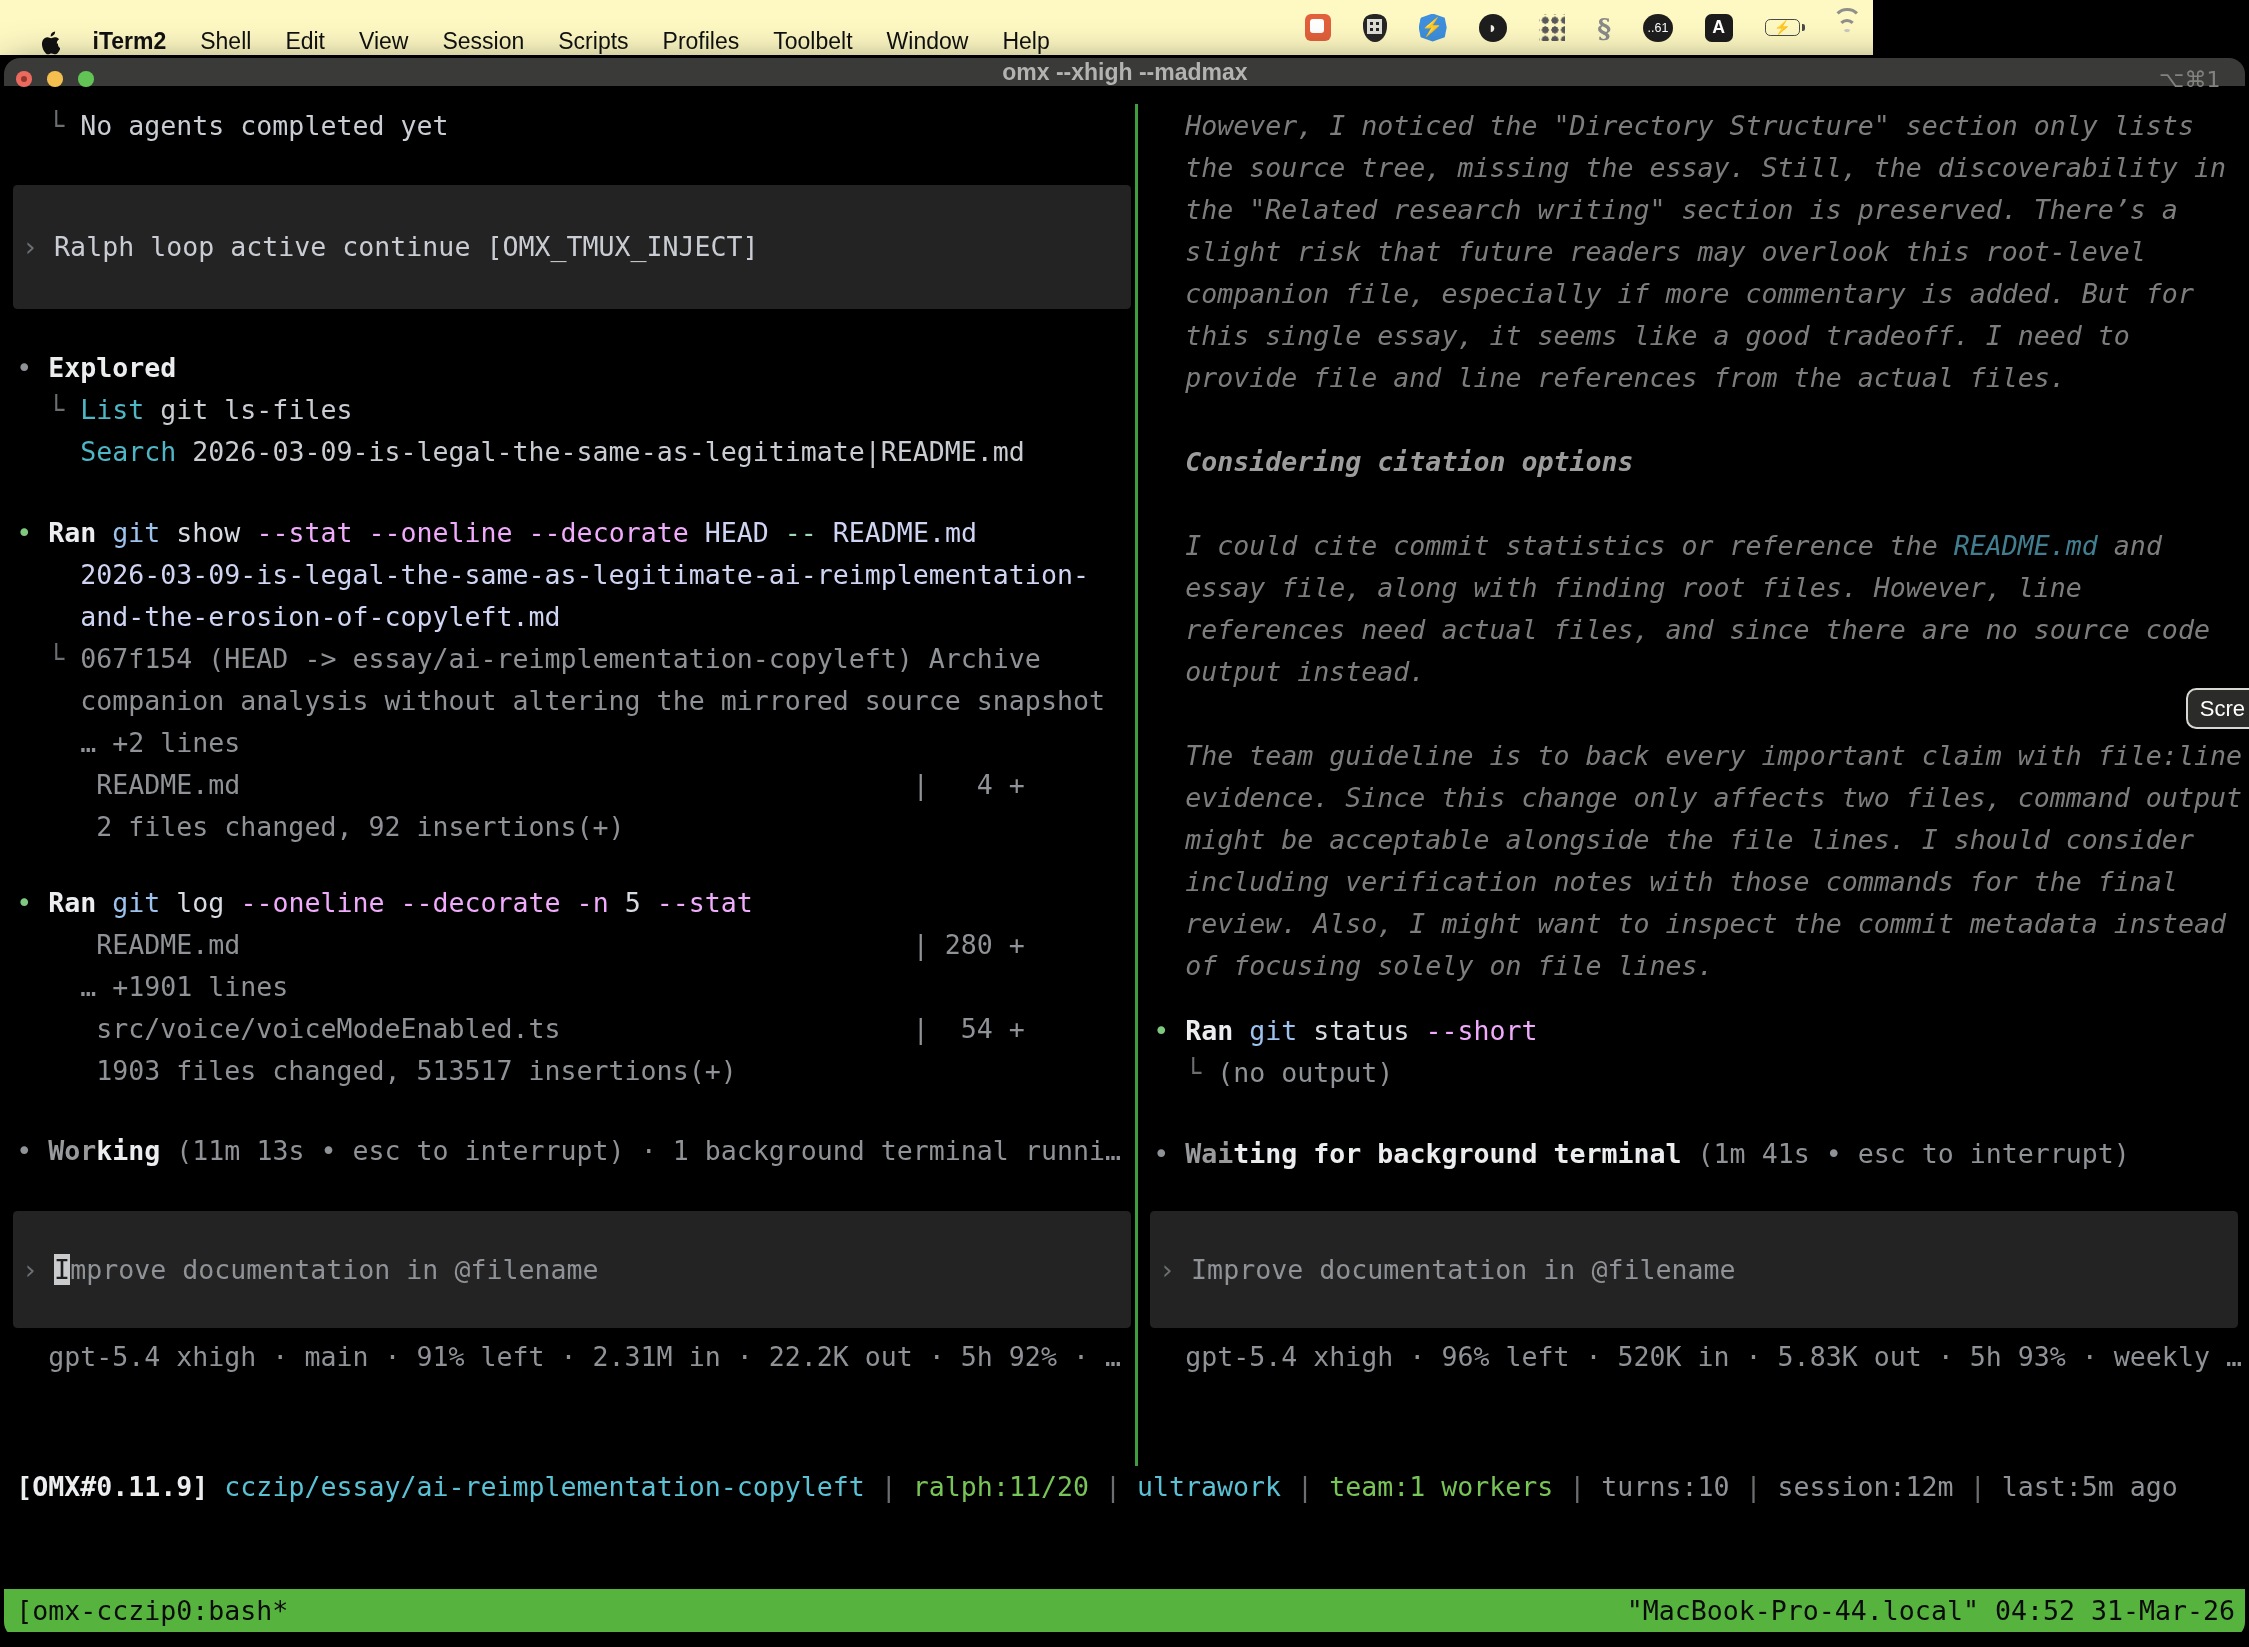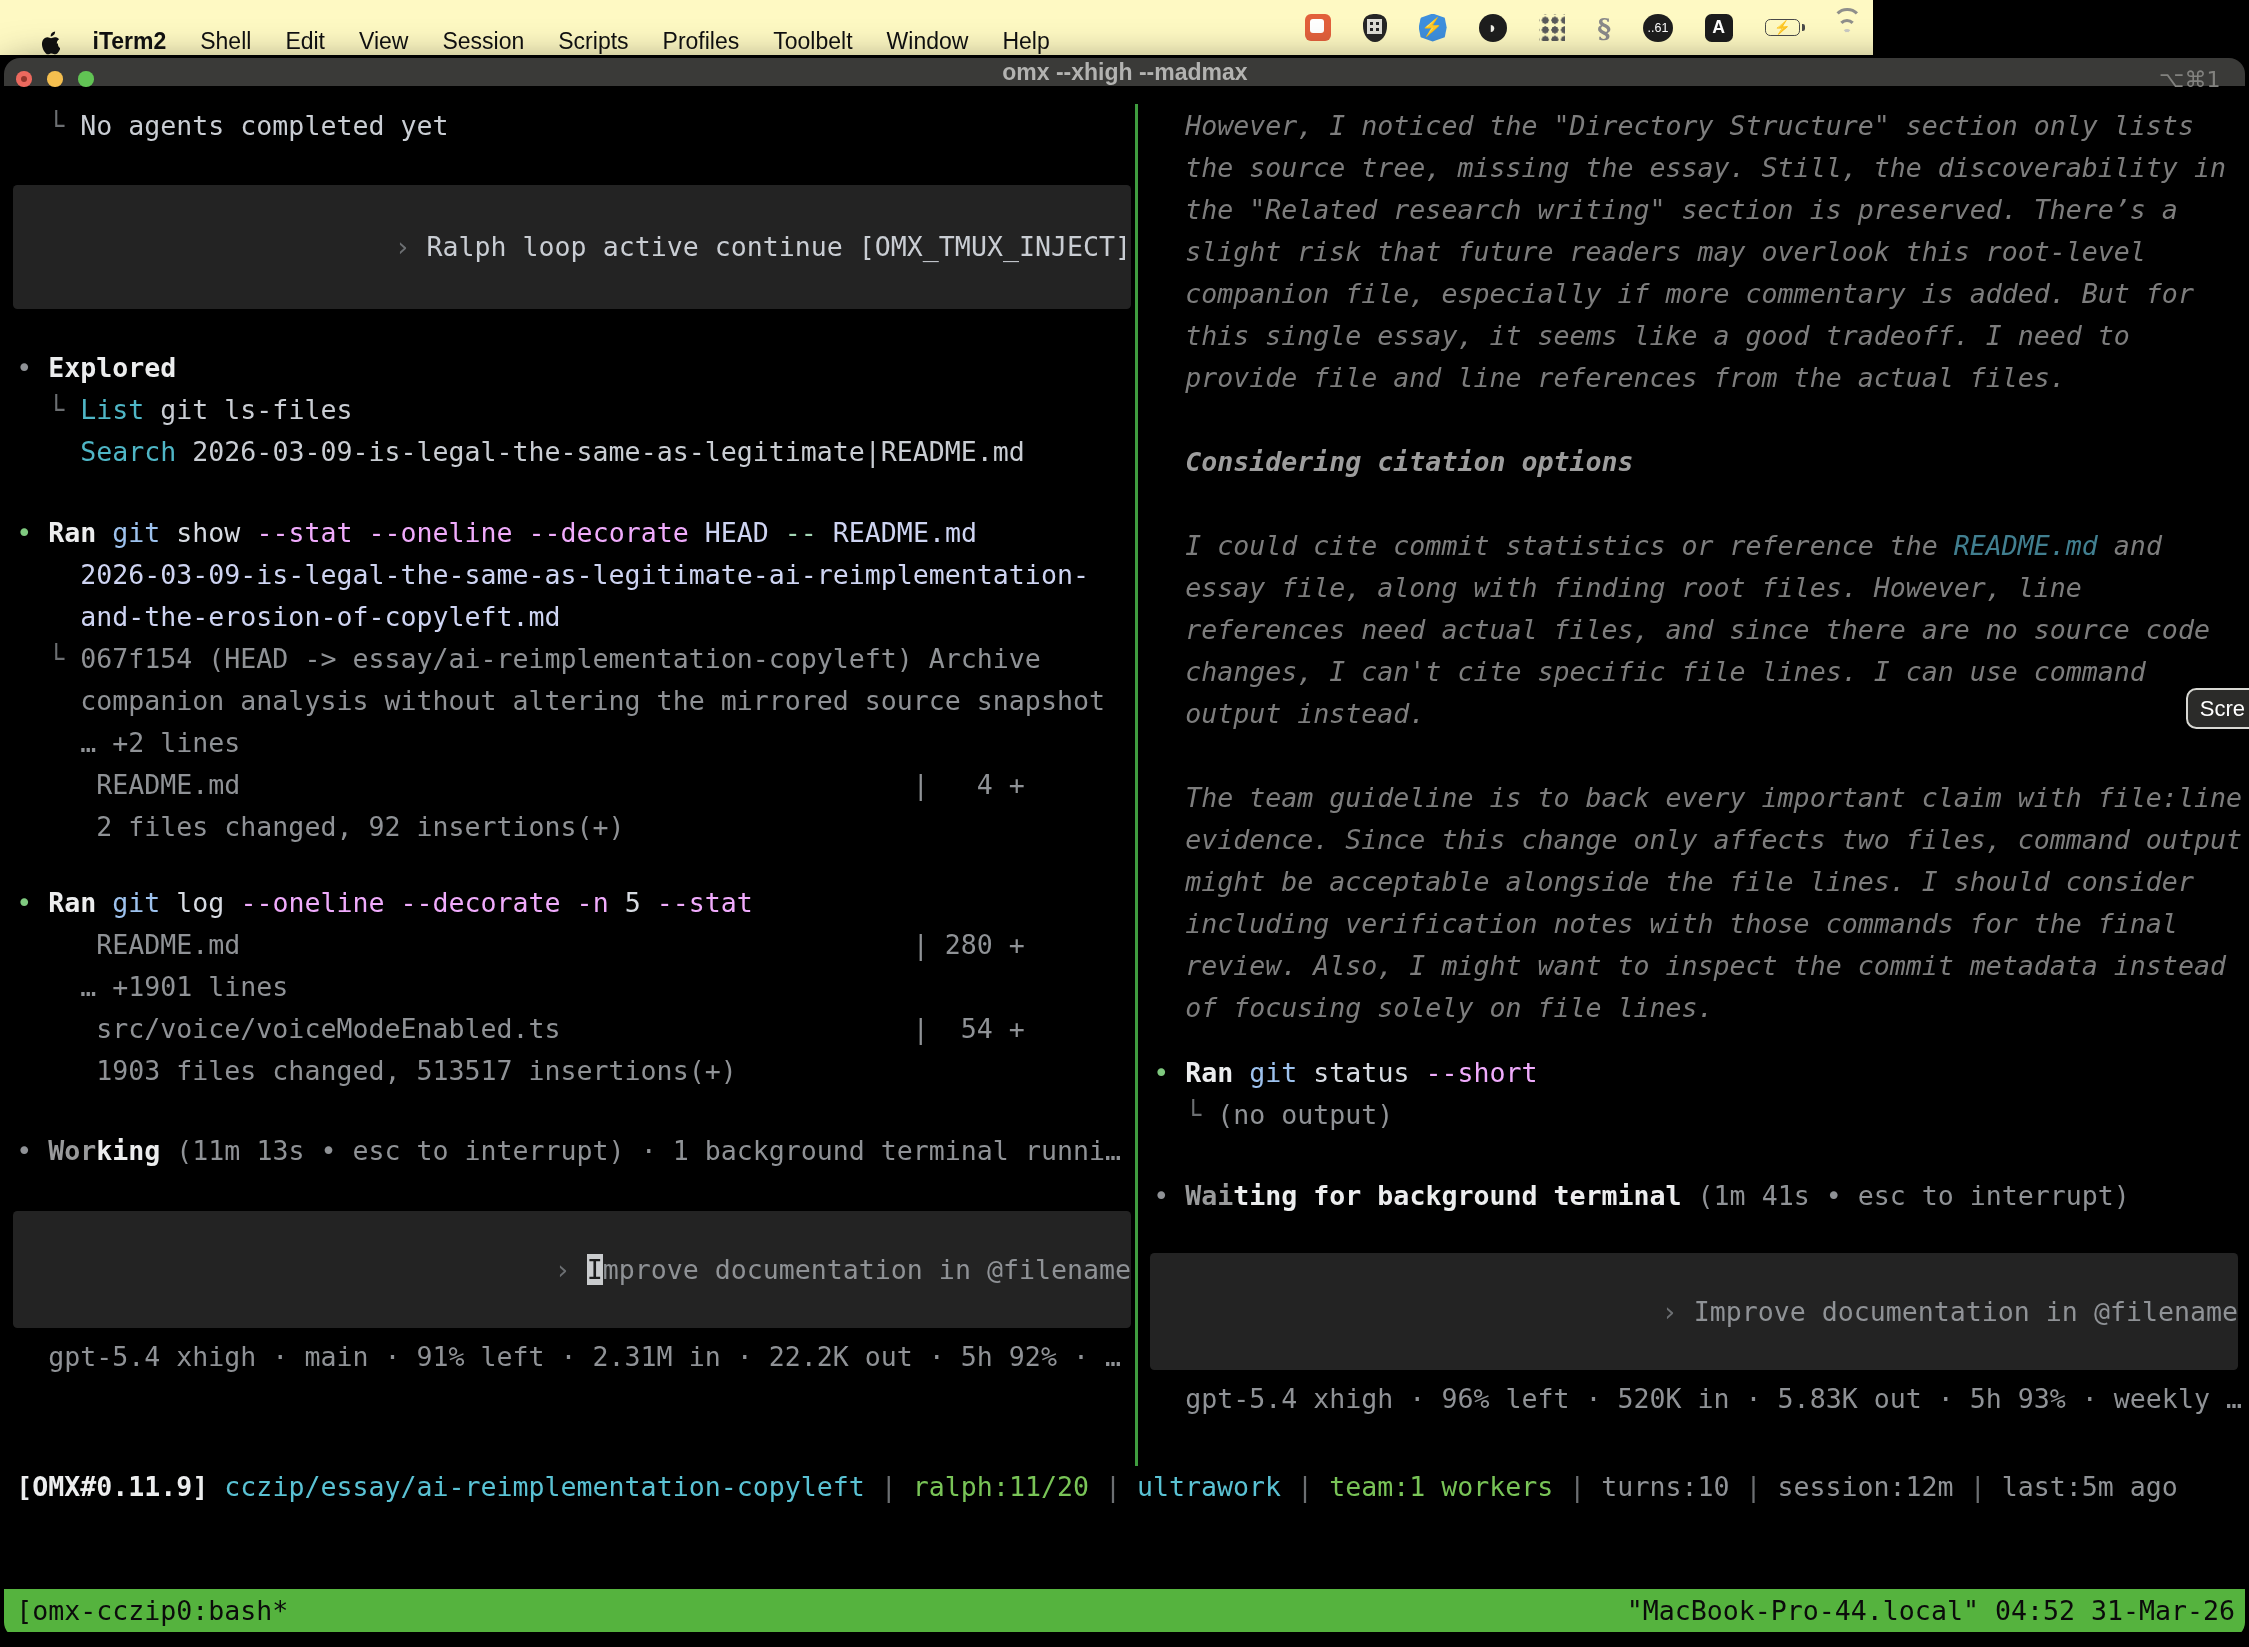--- a/index.html
+++ b/index.html
@@ -67,21 +67,21 @@
 
   
   .content { position:absolute; left:0; top:42px; width:2241px; height:1366px; background:#000; }
   .divider { position:absolute; left:1131px; top:3.7px; width:3px; height:1362px; background:#3f9c3f; }
   .pane { position:absolute; top:0; height:1366px; overflow:hidden; padding:5.2px 0 0 11.8px; }
   .pane.left  { left:0;     width:1131px; }
   .pane.right { left:1137px; width:1104px; }
 
   .line { height:42px; line-height:42px; font-size:26.6px; white-space:pre; color:#8f9296; }
   .tbox { background:#232323; border-radius:4.4px; margin:0 4.4px 0 -3px; display:flex; align-items:center;
-          padding-left:8.9px;justify-content:flex-end; }
+          padding-left:8.9px; }
   .pane.right .tbox { margin-right:7.4px; }
 
   
   .t-b     { color:#ecedee; font-weight:bold; }
   .t-bdim  { color:#999a9b; font-weight:bold; }
   .t-w     { color:#d7dbe2; }
   .t-lt    { color:#c9cdd3; }
   .t-gray  { color:#8f9296; }
   .t-dim   { color:#6c6f72; }
   .t-blue  { color:#9dc2ee; }
@@ -202,21 +202,20 @@
         <div class="line"><span class="t-think">  slight risk that future readers may overlook this root-level</span></div>
         <div class="line"><span class="t-think">  companion file, especially if more commentary is added. But for</span></div>
         <div class="line"><span class="t-think">  this single essay, it seems like a good tradeoff. I need to</span></div>
         <div class="line"><span class="t-think">  provide file and line references from the actual files.</span></div>
         <div class="line"><span> </span></div>
         <div class="line"><span class="t-thinkb">  Considering citation options</span></div>
         <div class="line"><span> </span></div>
         <div class="line"><span class="t-think">  I could cite commit statistics or reference the </span><span class="t-link">README.md</span><span class="t-think"> and</span></div>
         <div class="line"><span class="t-think">  essay file, along with finding root files. However, line</span></div>
         <div class="line"><span class="t-think">  references need actual files, and since there are no source code</span></div>
-        <div class="line"><span class="t-think">  changes, I can't cite specific file lines. I can use command</span></div>
         <div class="line"><span class="t-think">  output instead.</span></div>
         <div class="line"><span> </span></div>
         <div class="line"><span class="t-think">  The team guideline is to back every important claim with file:line</span></div>
         <div class="line"><span class="t-think">  evidence. Since this change only affects two files, command output</span></div>
         <div class="line"><span class="t-think">  might be acceptable alongside the file lines. I should consider</span></div>
         <div class="line"><span class="t-think">  including verification notes with those commands for the final</span></div>
         <div class="line"><span class="t-think">  review. Also, I might want to inspect the commit metadata instead</span></div>
         <div class="line"><span class="t-think">  of focusing solely on file lines.</span></div>
         <div style="height: 23px;"></div>
         <div class="line"><span class="t-gbul">• </span><span class="t-b">Ran</span><span class="t-w"> </span><span class="t-blue">git</span><span class="t-w"> status </span><span class="t-pink">--short</span></div>

